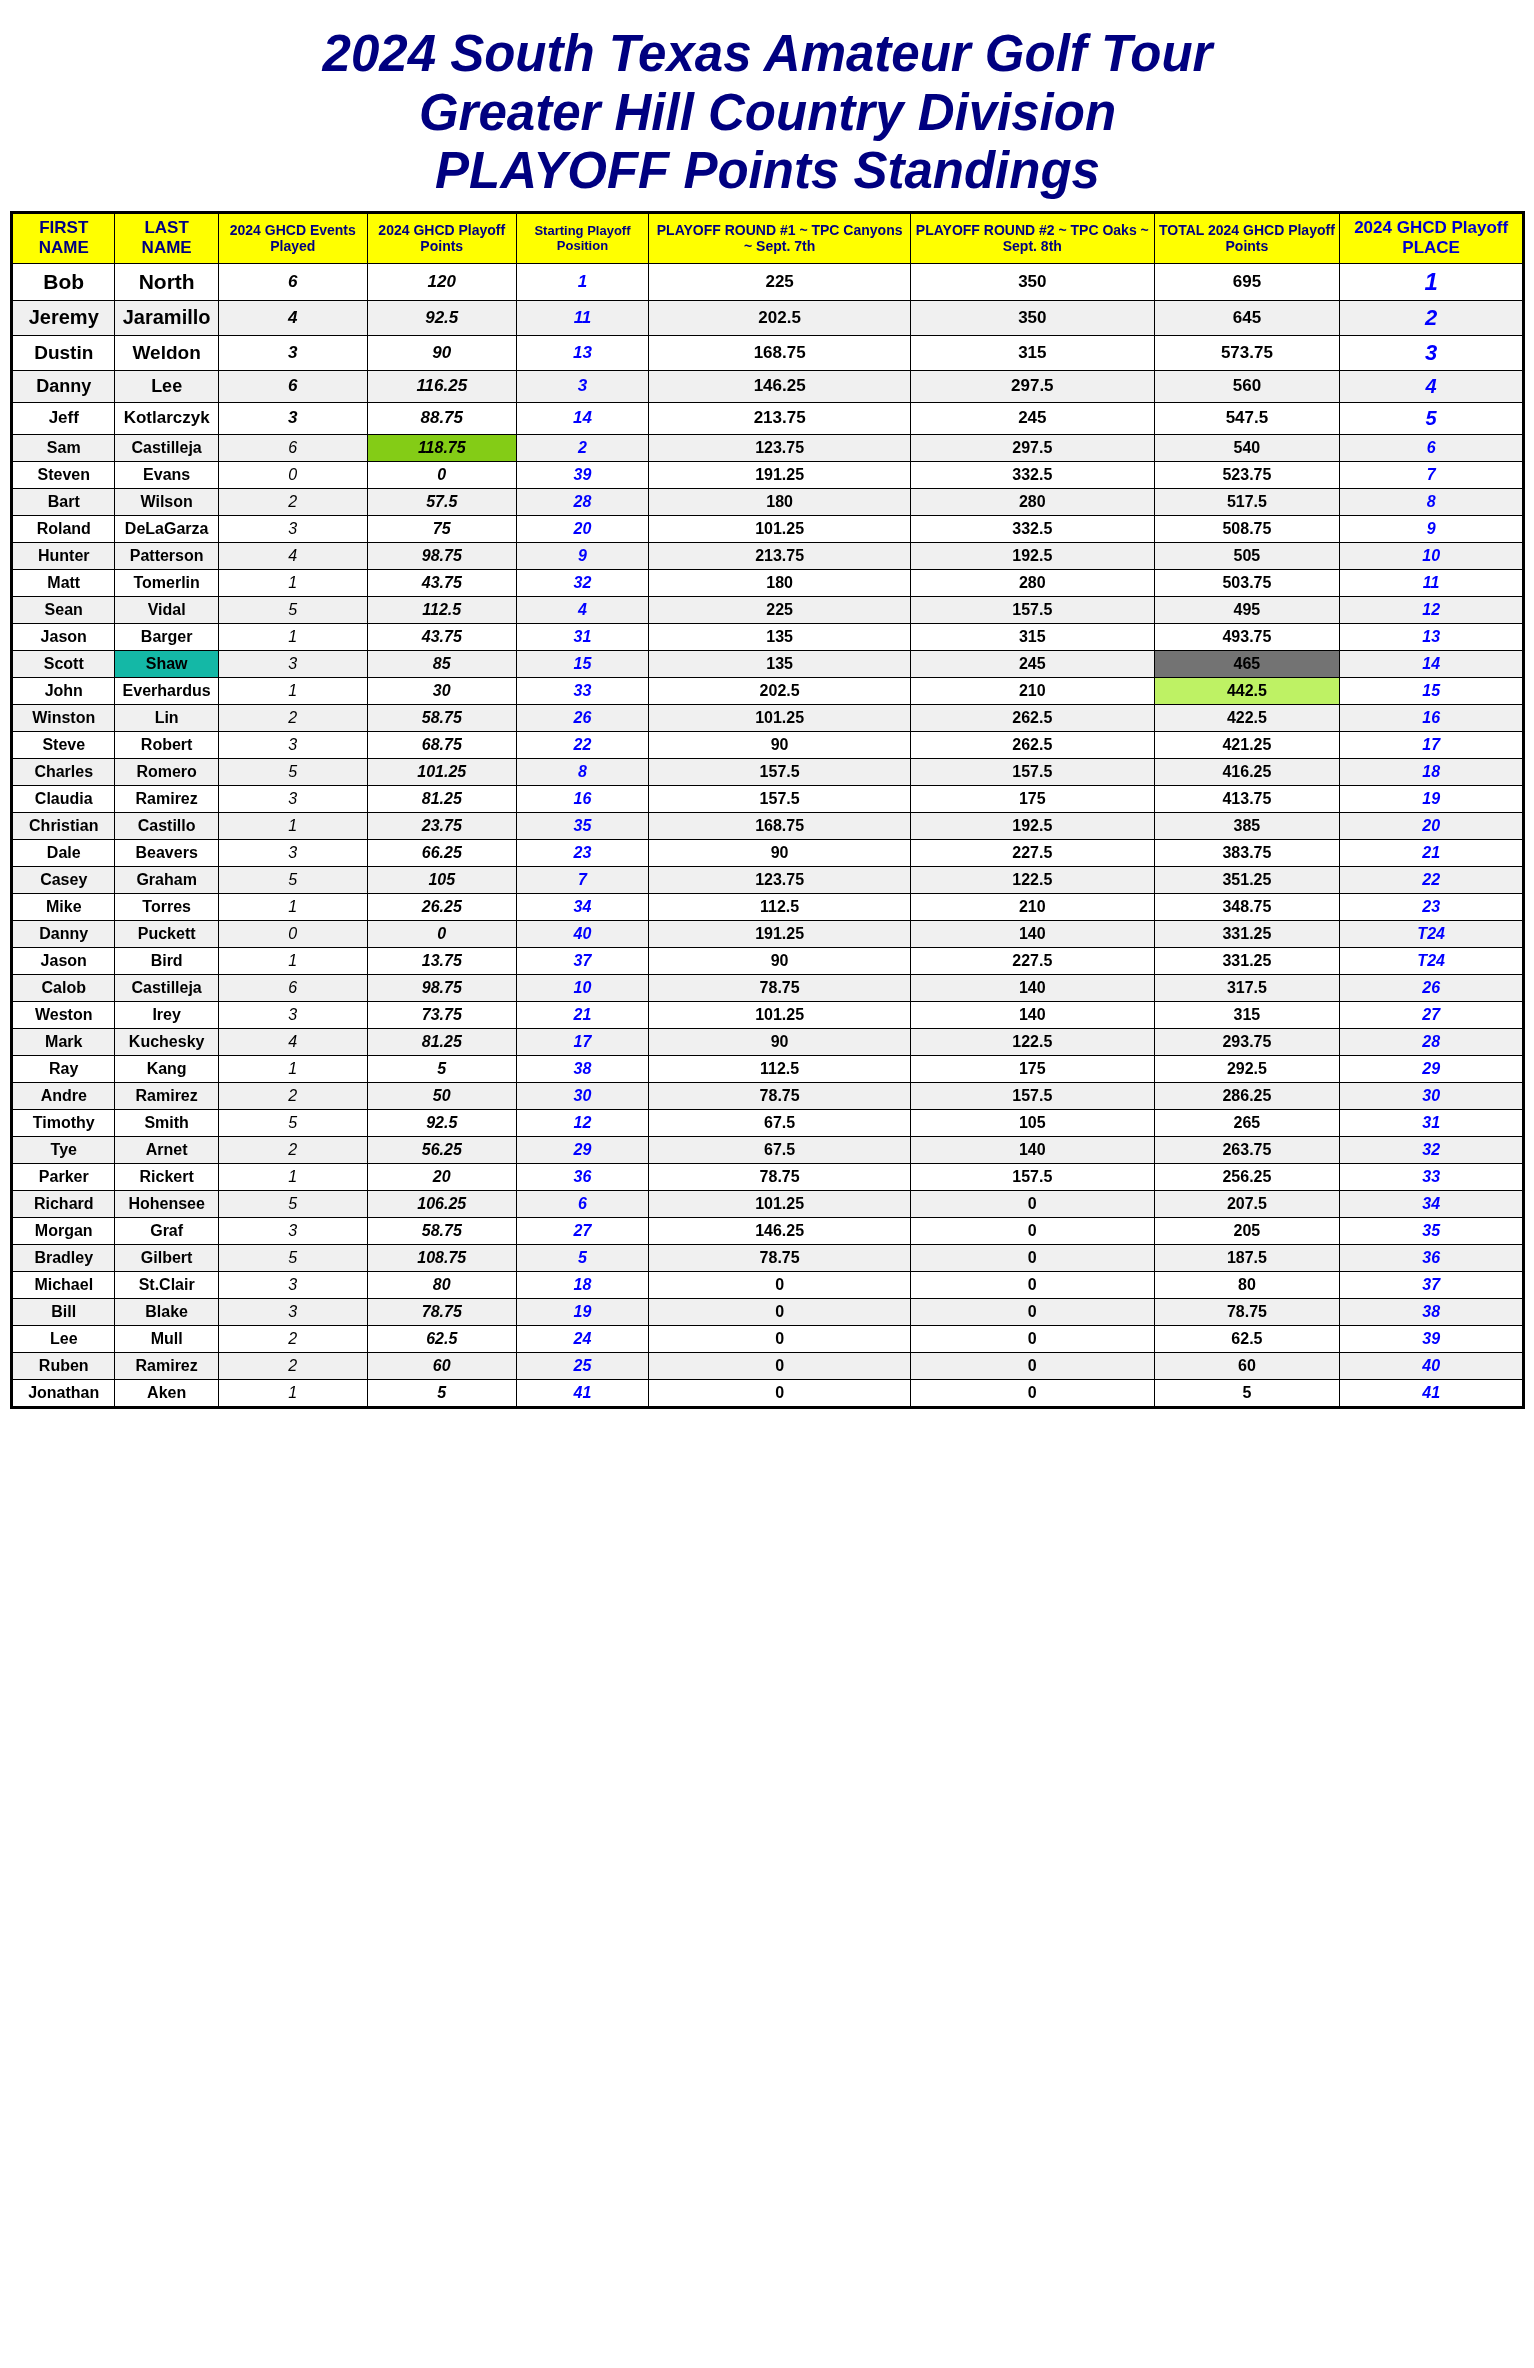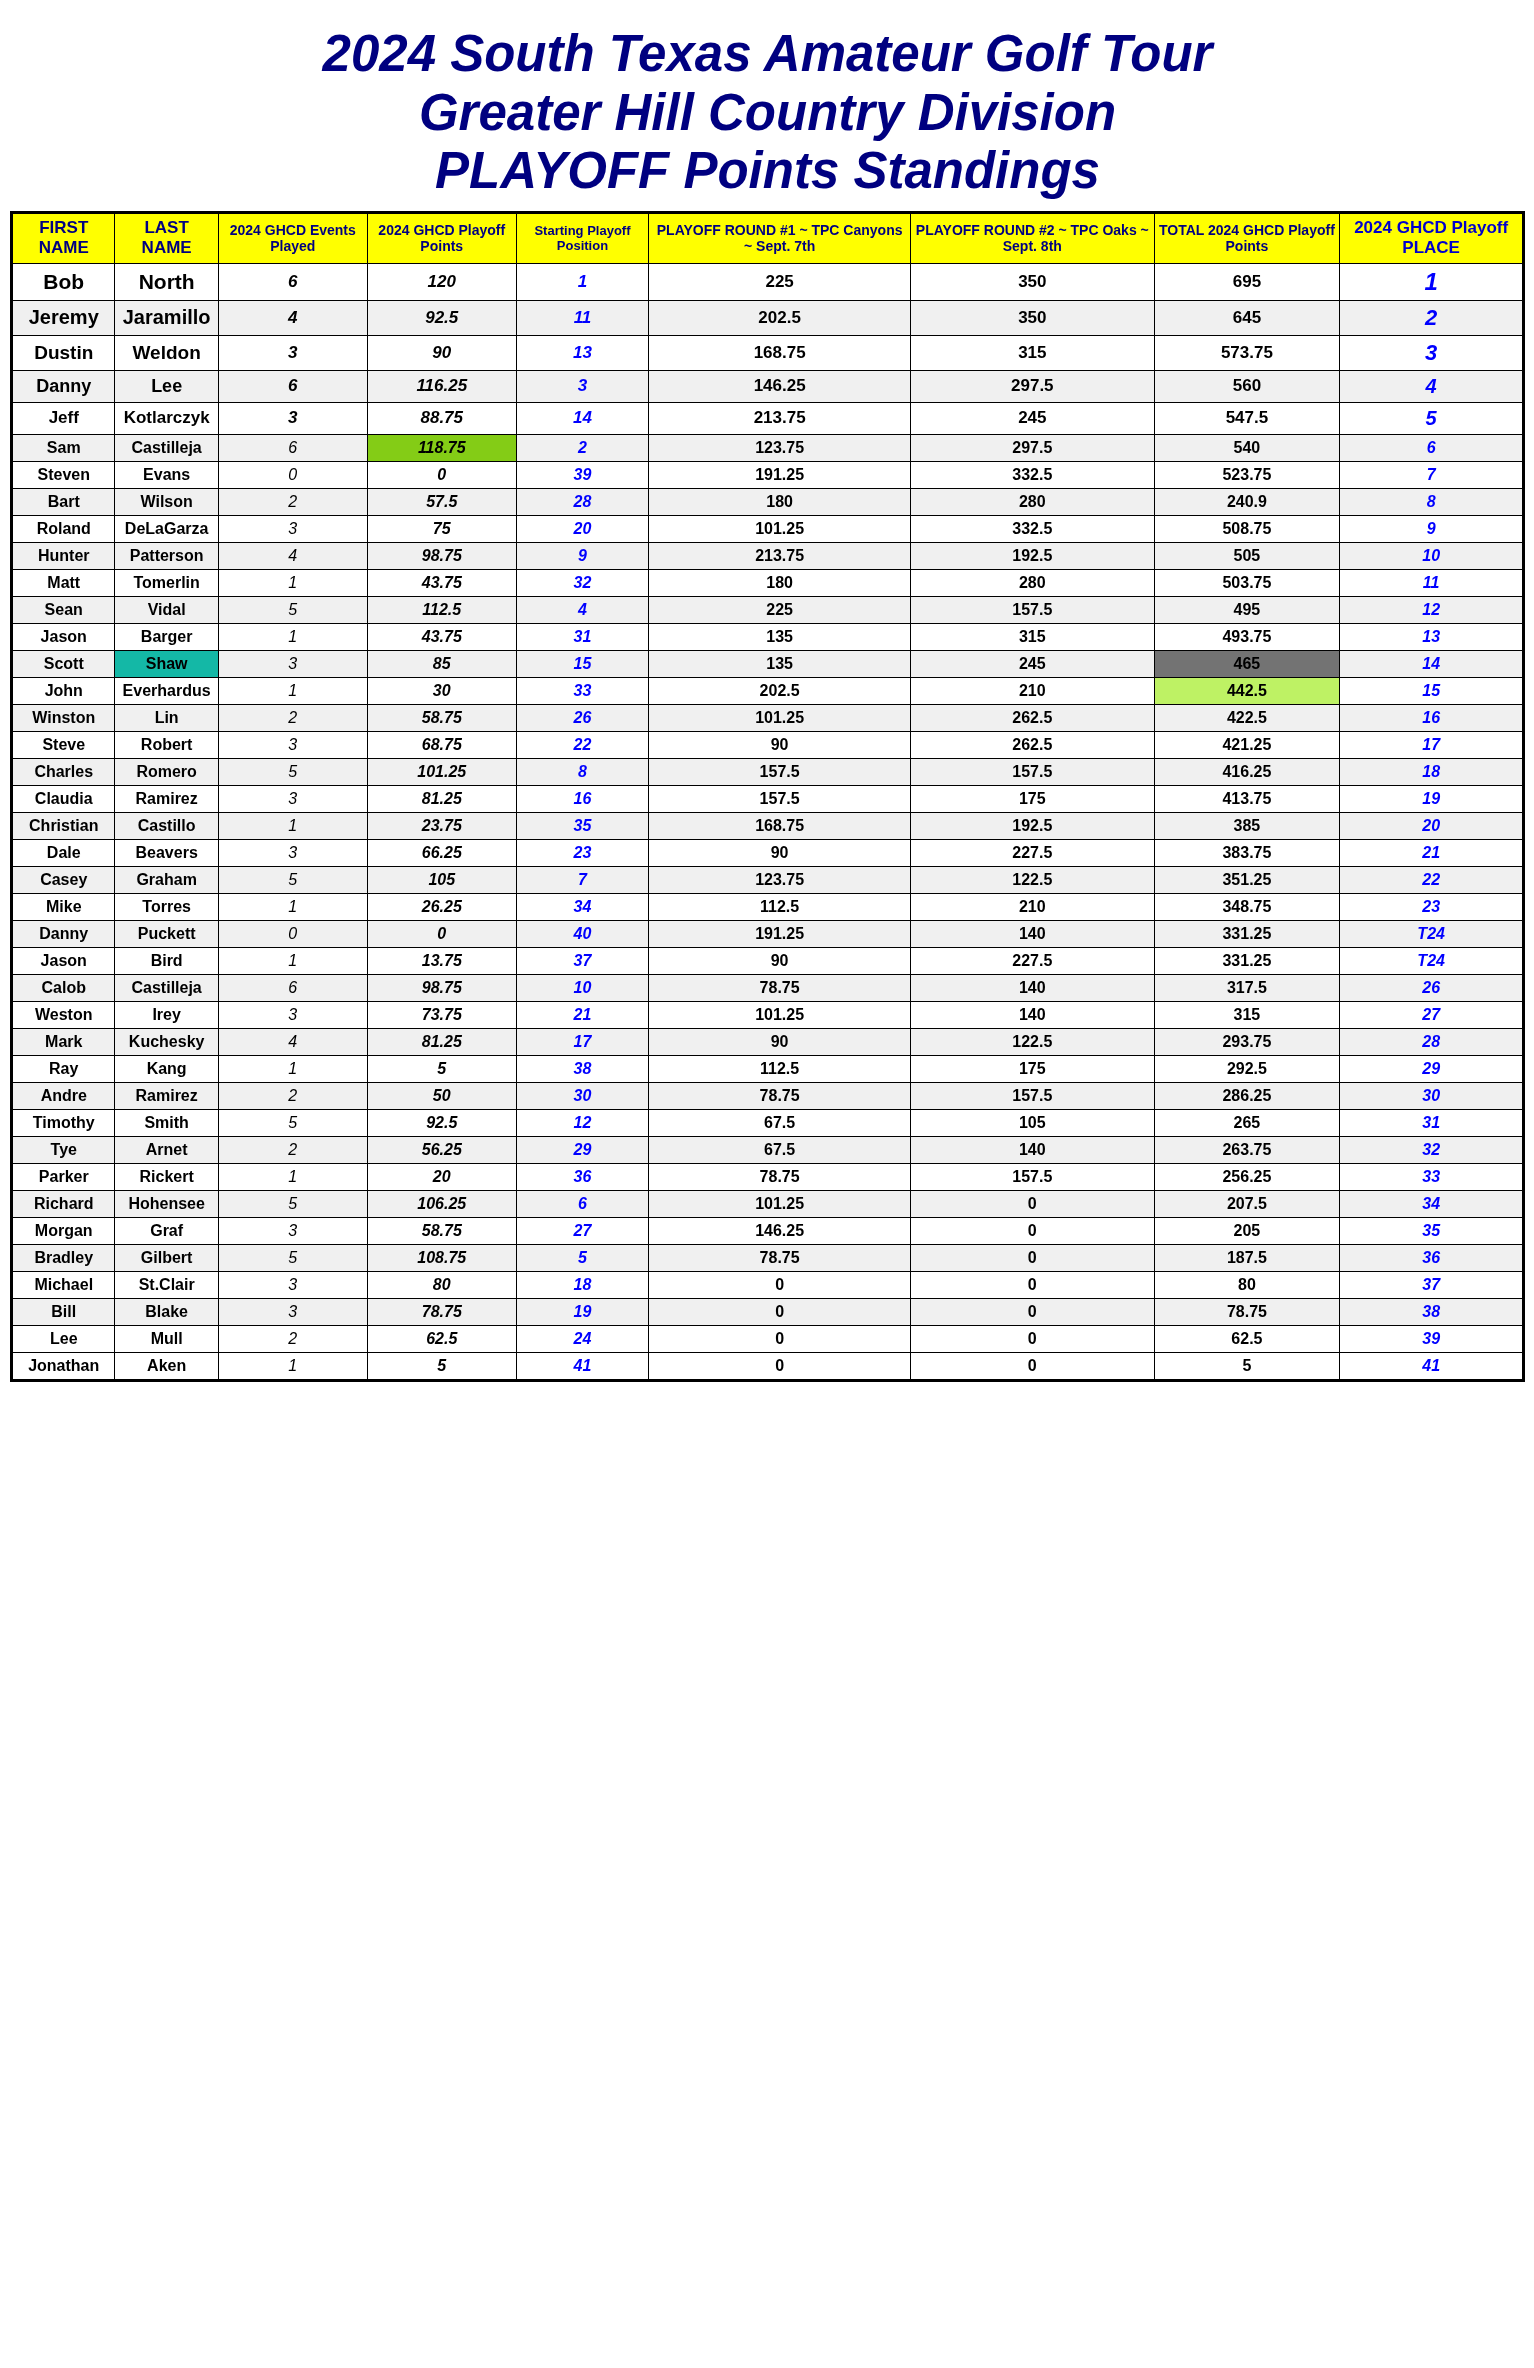--- a/index.html
+++ b/index.html
@@ -182,21 +182,21 @@
           <td class="col-place" style="background-color: rgb(255, 255, 255);">7</td>
         </tr>
         <tr class="data-row">
           <td class="col-first" style="font-size: 16px; background-color: rgb(240, 240, 240);">Bart</td>
           <td class="col-last" style="font-size: 16px; background-color: rgb(240, 240, 240);">Wilson</td>
           <td class="col-events" style="background-color: rgb(240, 240, 240);">2</td>
           <td class="col-points" style="background-color: rgb(240, 240, 240);">57.5</td>
           <td class="col-start-pos" style="background-color: rgb(240, 240, 240);">28</td>
           <td class="col-round1" style="background-color: rgb(240, 240, 240);">180</td>
           <td class="col-round2" style="background-color: rgb(240, 240, 240);">280</td>
-          <td class="col-total" style="background-color: rgb(240, 240, 240);">240.9</td>
+          <td class="col-total" style="background-color: rgb(240, 240, 240);">517.5</td>
           <td class="col-place" style="background-color: rgb(240, 240, 240);">8</td>
         </tr>
         <tr class="data-row">
           <td class="col-first" style="font-size: 16px; background-color: rgb(255, 255, 255);">Roland</td>
           <td class="col-last" style="font-size: 16px; background-color: rgb(255, 255, 255);">DeLaGarza</td>
           <td class="col-events" style="background-color: rgb(255, 255, 255);">3</td>
           <td class="col-points" style="background-color: rgb(255, 255, 255);">75</td>
           <td class="col-start-pos" style="background-color: rgb(255, 255, 255);">20</td>
           <td class="col-round1" style="background-color: rgb(255, 255, 255);">101.25</td>
           <td class="col-round2" style="background-color: rgb(255, 255, 255);">332.5</td>
@@ -527,20 +527,31 @@
           <td class="col-last" style="font-size: 16px; background-color: rgb(255, 255, 255);">Mull</td>
           <td class="col-events" style="background-color: rgb(255, 255, 255);">2</td>
           <td class="col-points" style="background-color: rgb(255, 255, 255);">62.5</td>
           <td class="col-start-pos" style="background-color: rgb(255, 255, 255);">24</td>
           <td class="col-round1" style="background-color: rgb(255, 255, 255);">0</td>
           <td class="col-round2" style="background-color: rgb(255, 255, 255);">0</td>
           <td class="col-total" style="background-color: rgb(255, 255, 255);">62.5</td>
           <td class="col-place" style="background-color: rgb(255, 255, 255);">39</td>
         </tr>
         <tr class="data-row">
+          <td class="col-first" style="font-size: 16px; background-color: rgb(240, 240, 240);">Ruben</td>
+          <td class="col-last" style="font-size: 16px; background-color: rgb(240, 240, 240);">Ramirez</td>
+          <td class="col-events" style="background-color: rgb(240, 240, 240);">2</td>
+          <td class="col-points" style="background-color: rgb(240, 240, 240);">60</td>
+          <td class="col-start-pos" style="background-color: rgb(240, 240, 240);">25</td>
+          <td class="col-round1" style="background-color: rgb(240, 240, 240);">0</td>
+          <td class="col-round2" style="background-color: rgb(240, 240, 240);">0</td>
+          <td class="col-total" style="background-color: rgb(240, 240, 240);">60</td>
+          <td class="col-place" style="background-color: rgb(240, 240, 240);">40</td>
+        </tr>
+        <tr class="data-row">
           <td class="col-first" style="font-size: 16px; background-color: rgb(255, 255, 255);">Jonathan</td>
           <td class="col-last" style="font-size: 16px; background-color: rgb(255, 255, 255);">Aken</td>
           <td class="col-events" style="background-color: rgb(255, 255, 255);">1</td>
           <td class="col-points" style="background-color: rgb(255, 255, 255);">5</td>
           <td class="col-start-pos" style="background-color: rgb(255, 255, 255);">41</td>
           <td class="col-round1" style="background-color: rgb(255, 255, 255);">0</td>
           <td class="col-round2" style="background-color: rgb(255, 255, 255);">0</td>
           <td class="col-total" style="background-color: rgb(255, 255, 255);">5</td>
           <td class="col-place" style="background-color: rgb(255, 255, 255);">41</td>
         </tr>

